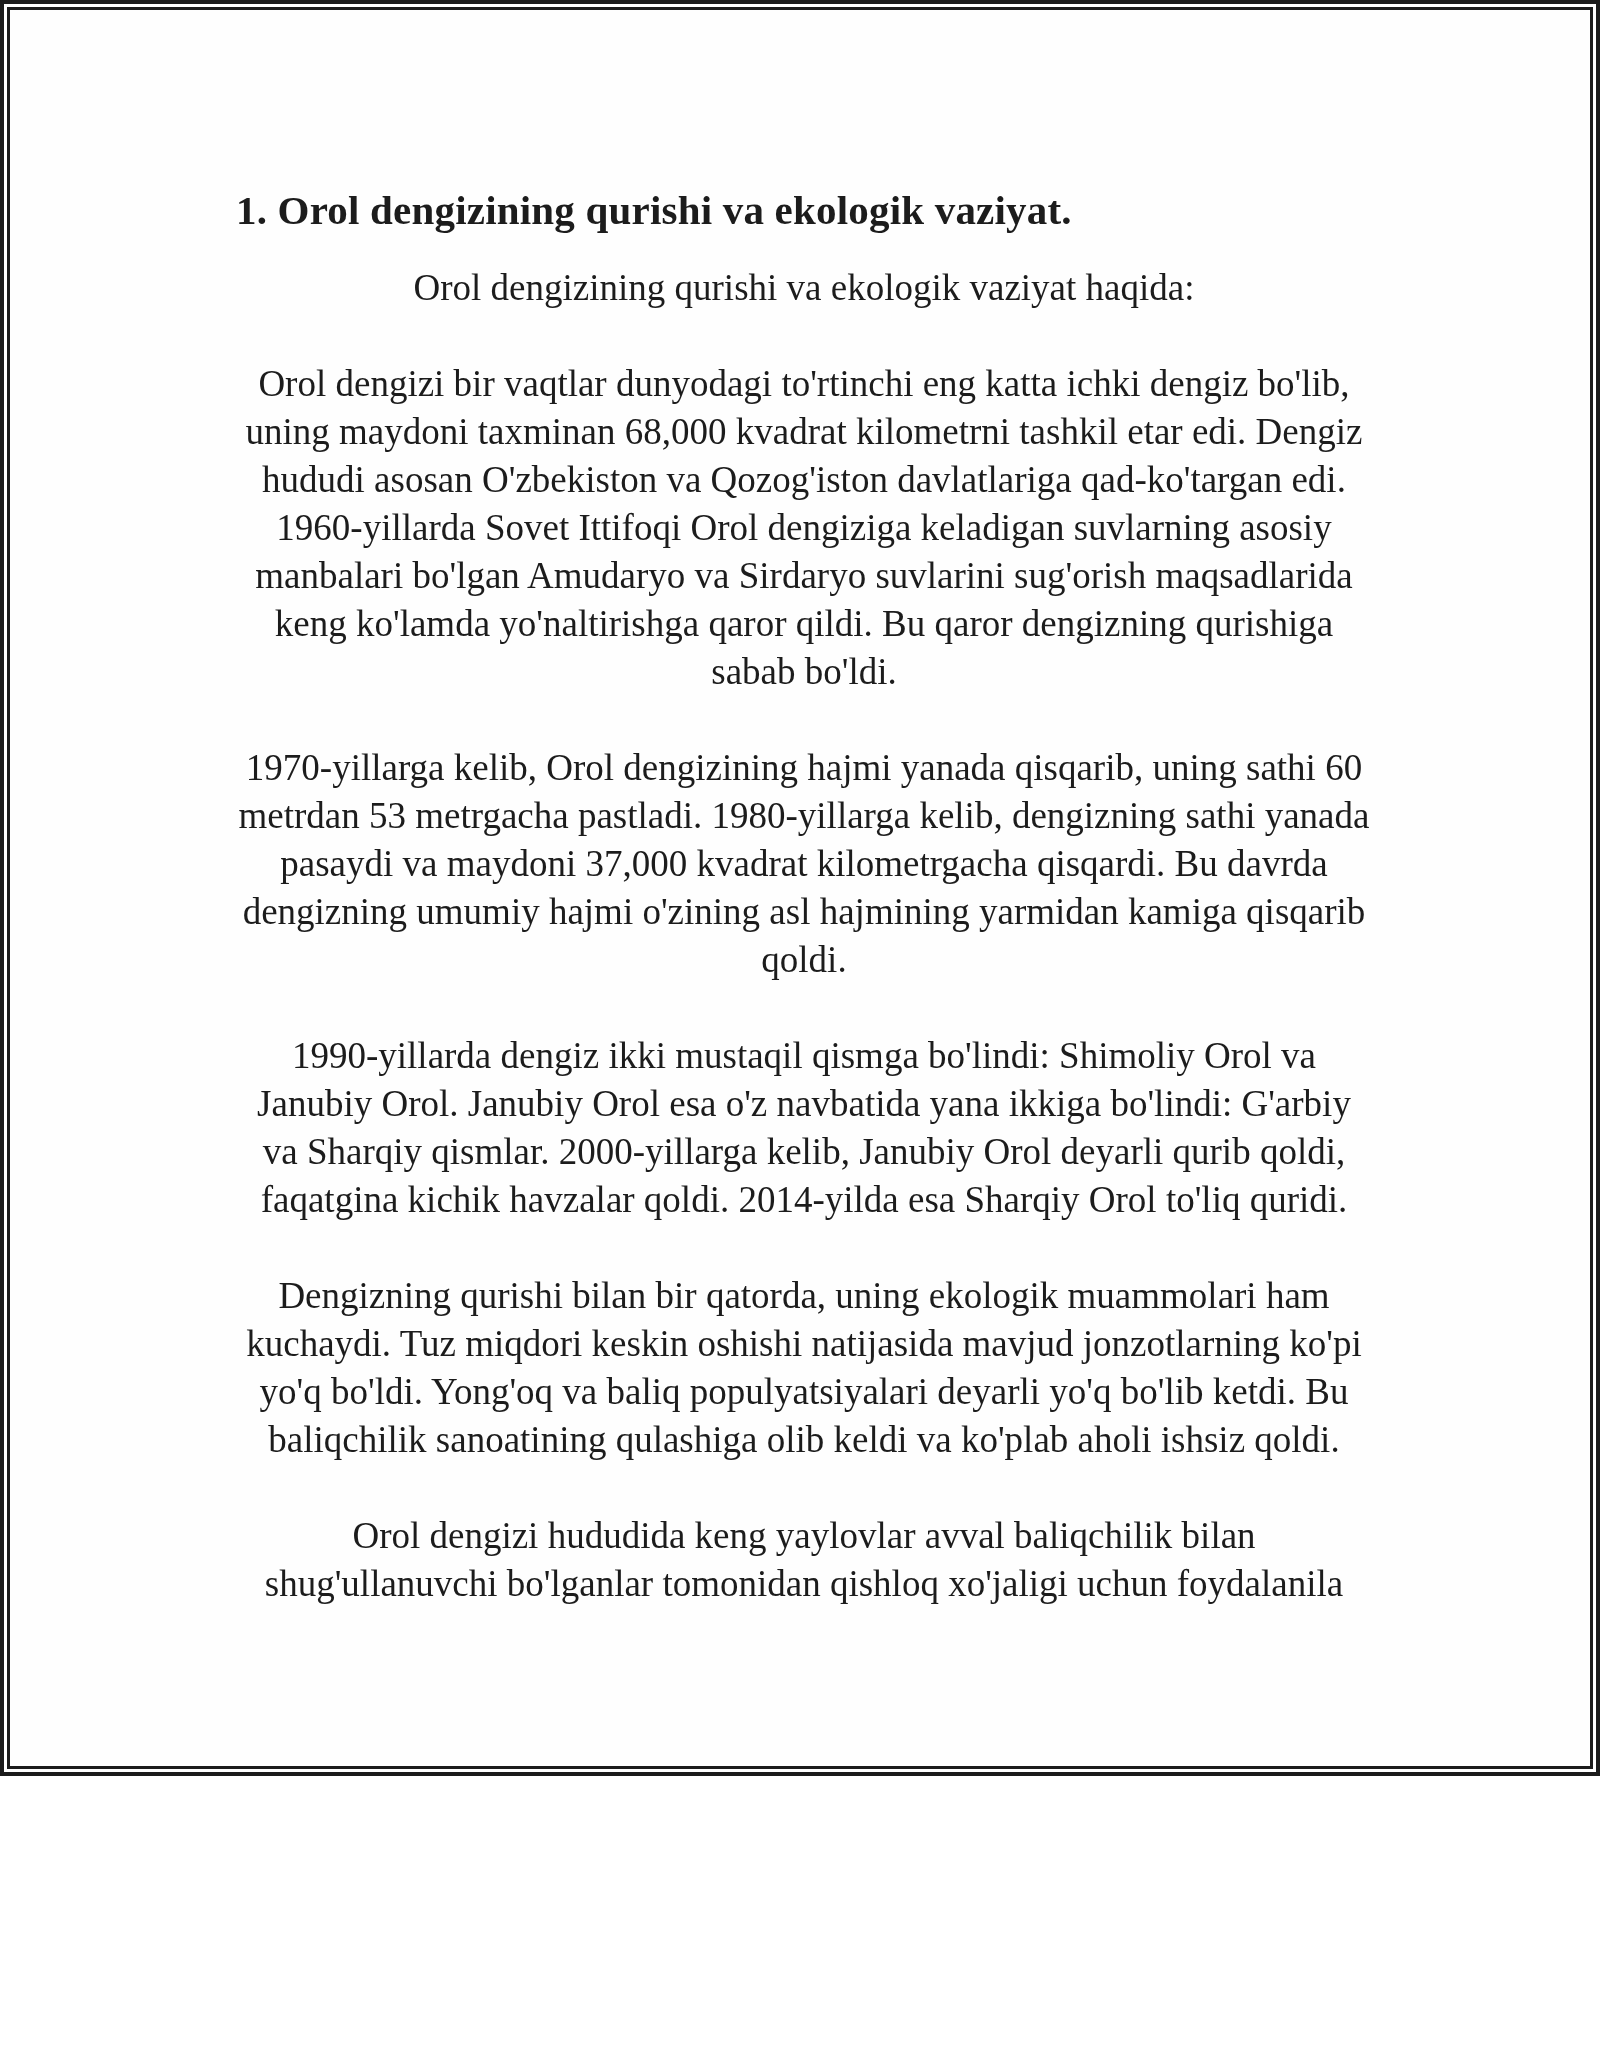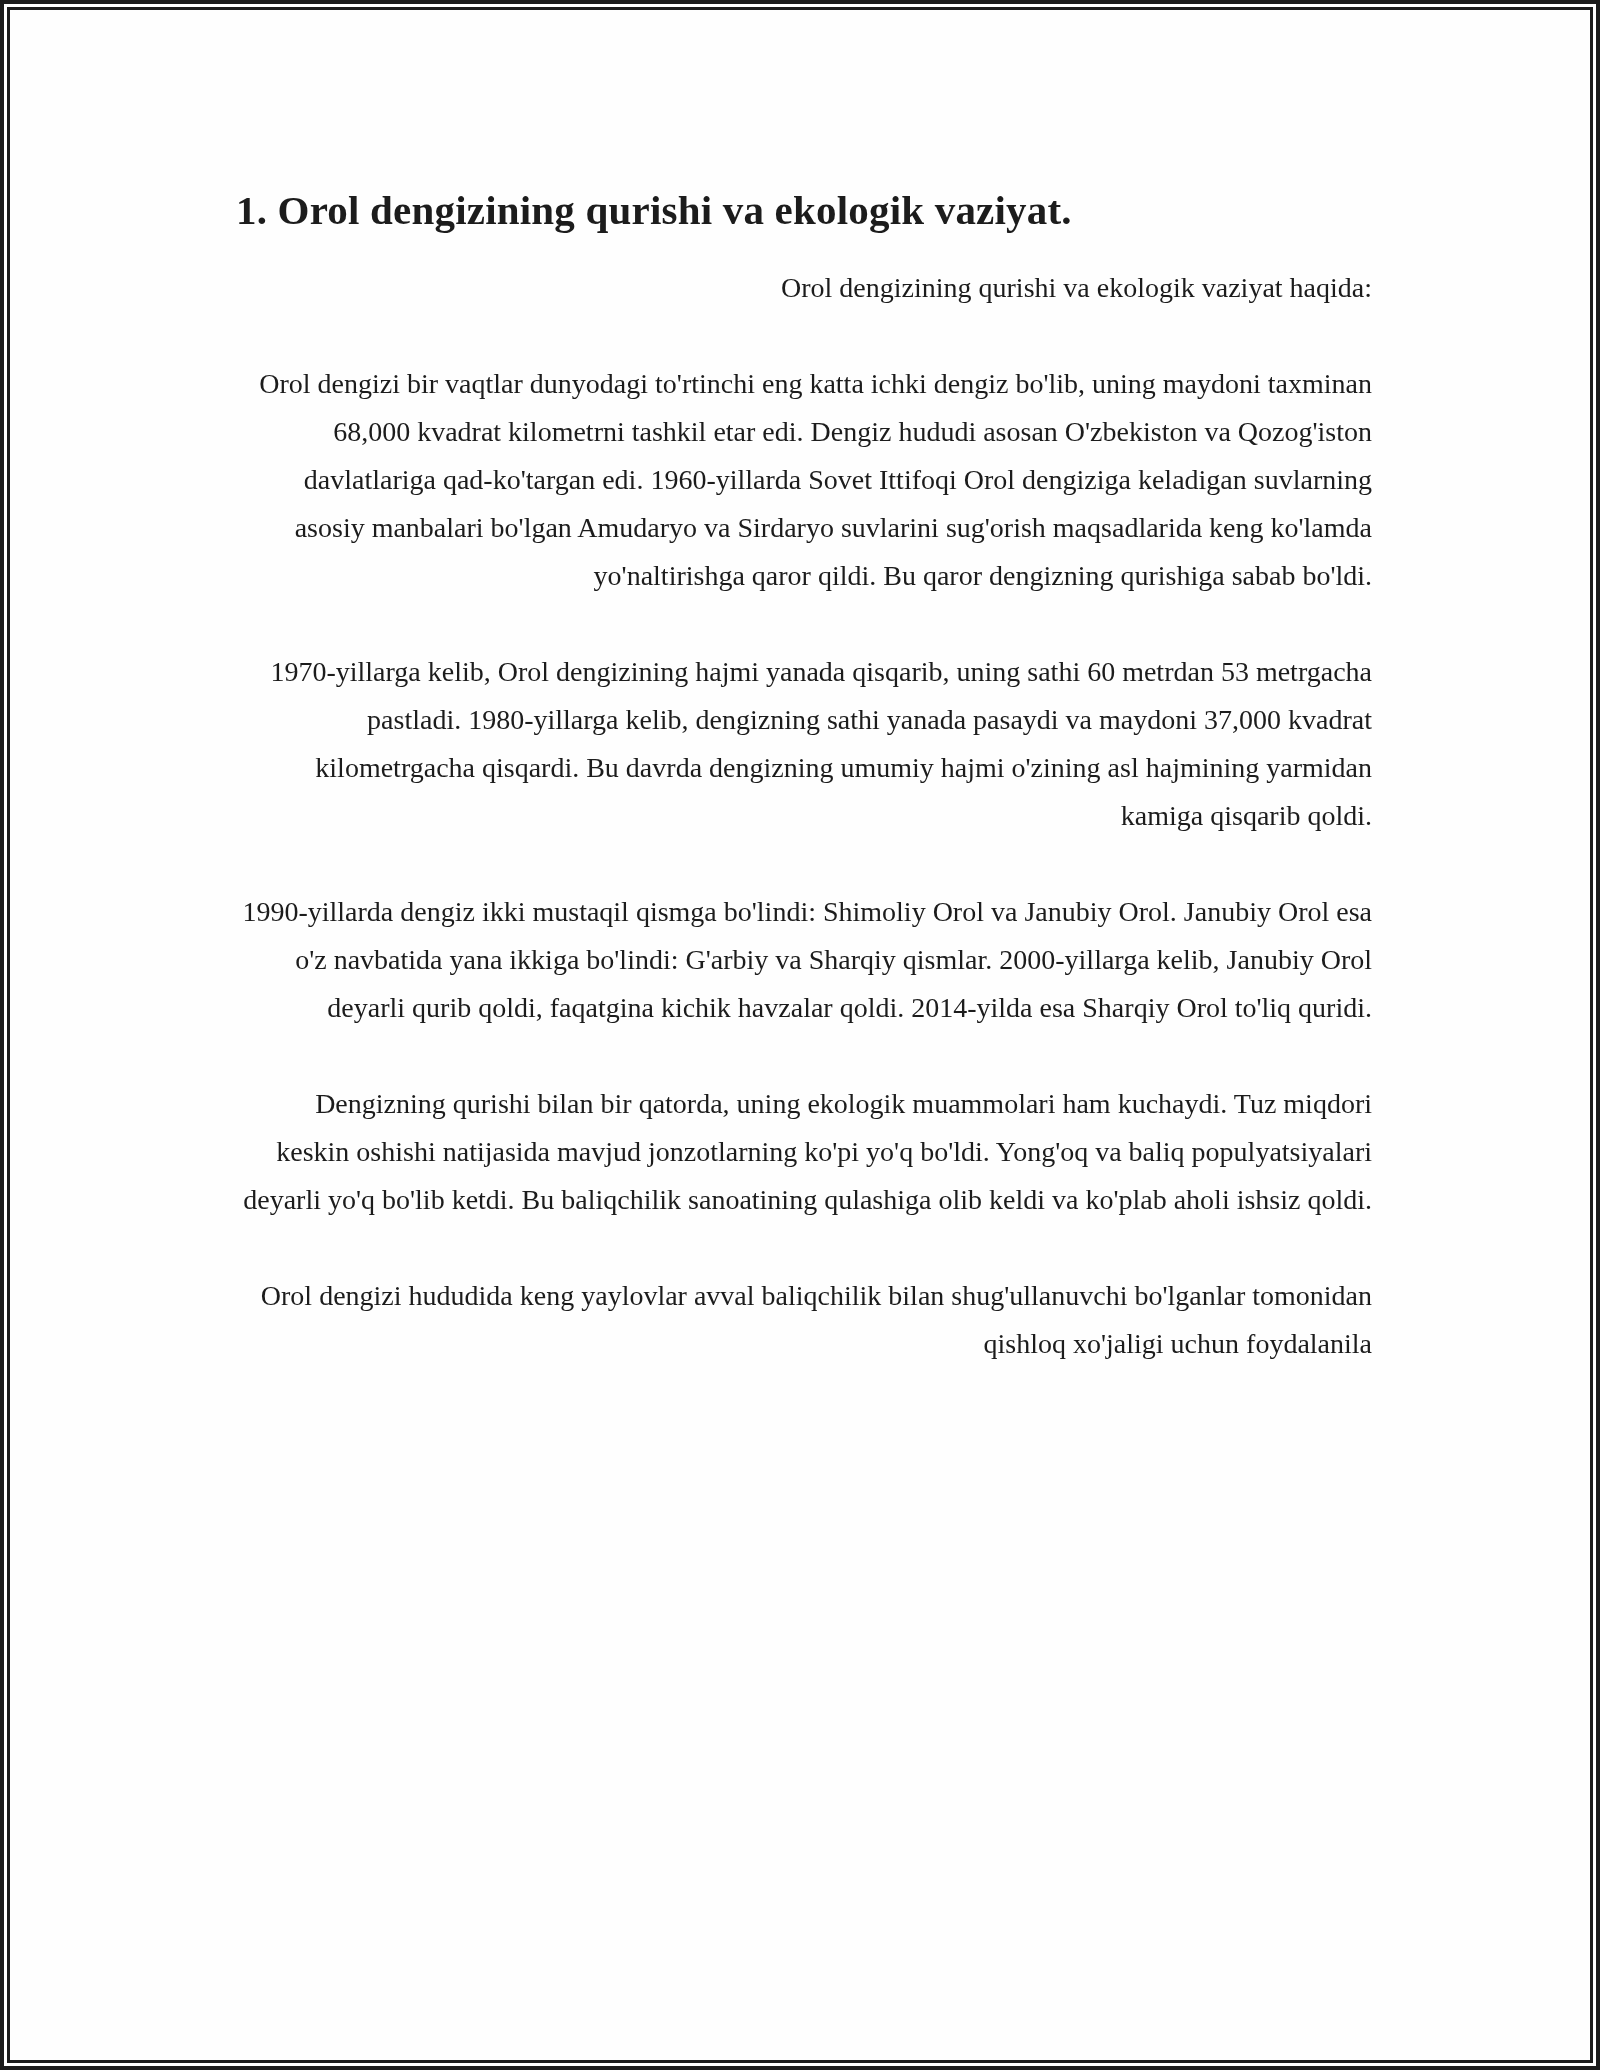--- a/index.html
+++ b/index.html
@@ -2,21 +2,21 @@
 <html><head>
 <meta charset="utf-8">
 <style>
   html, body {
     margin: 0;
     padding: 0;
     background: #ffffff;
   }
   .page {
     width: 1600px;
-    height: 2070px;
+    height: 1776px;
     box-sizing: border-box;
     background: #fefefe;
     border: 4px solid #1b1b1b;
   }
   .frame {
     box-sizing: border-box;
     height: calc(100% - 6px);
     margin: 3px;
     border: 3px solid #1b1b1b;
     background: #fefefe;
@@ -29,24 +29,24 @@
     color: #1c1c1c;
   }
   .heading {
     font-size: 41px;
     line-height: 60px;
     font-weight: bold;
     margin: 0 0 24px 0;
     letter-spacing: 0.2px;
   }
   .para {
-    font-size: 28px;
+    font-size: 37px;
     line-height: 48px;
     margin: 4px 0 48px 0;
-    text-align: right;
+    text-align: center;
   }
 </style>
 </head>
 <body>
 
 <div class="page">
   <div class="frame">
     <div class="content">
       <h1 class="heading">1. Orol dengizining qurishi va ekologik vaziyat.</h1>
       <p class="para">Orol dengizining qurishi va ekologik vaziyat haqida:</p>

